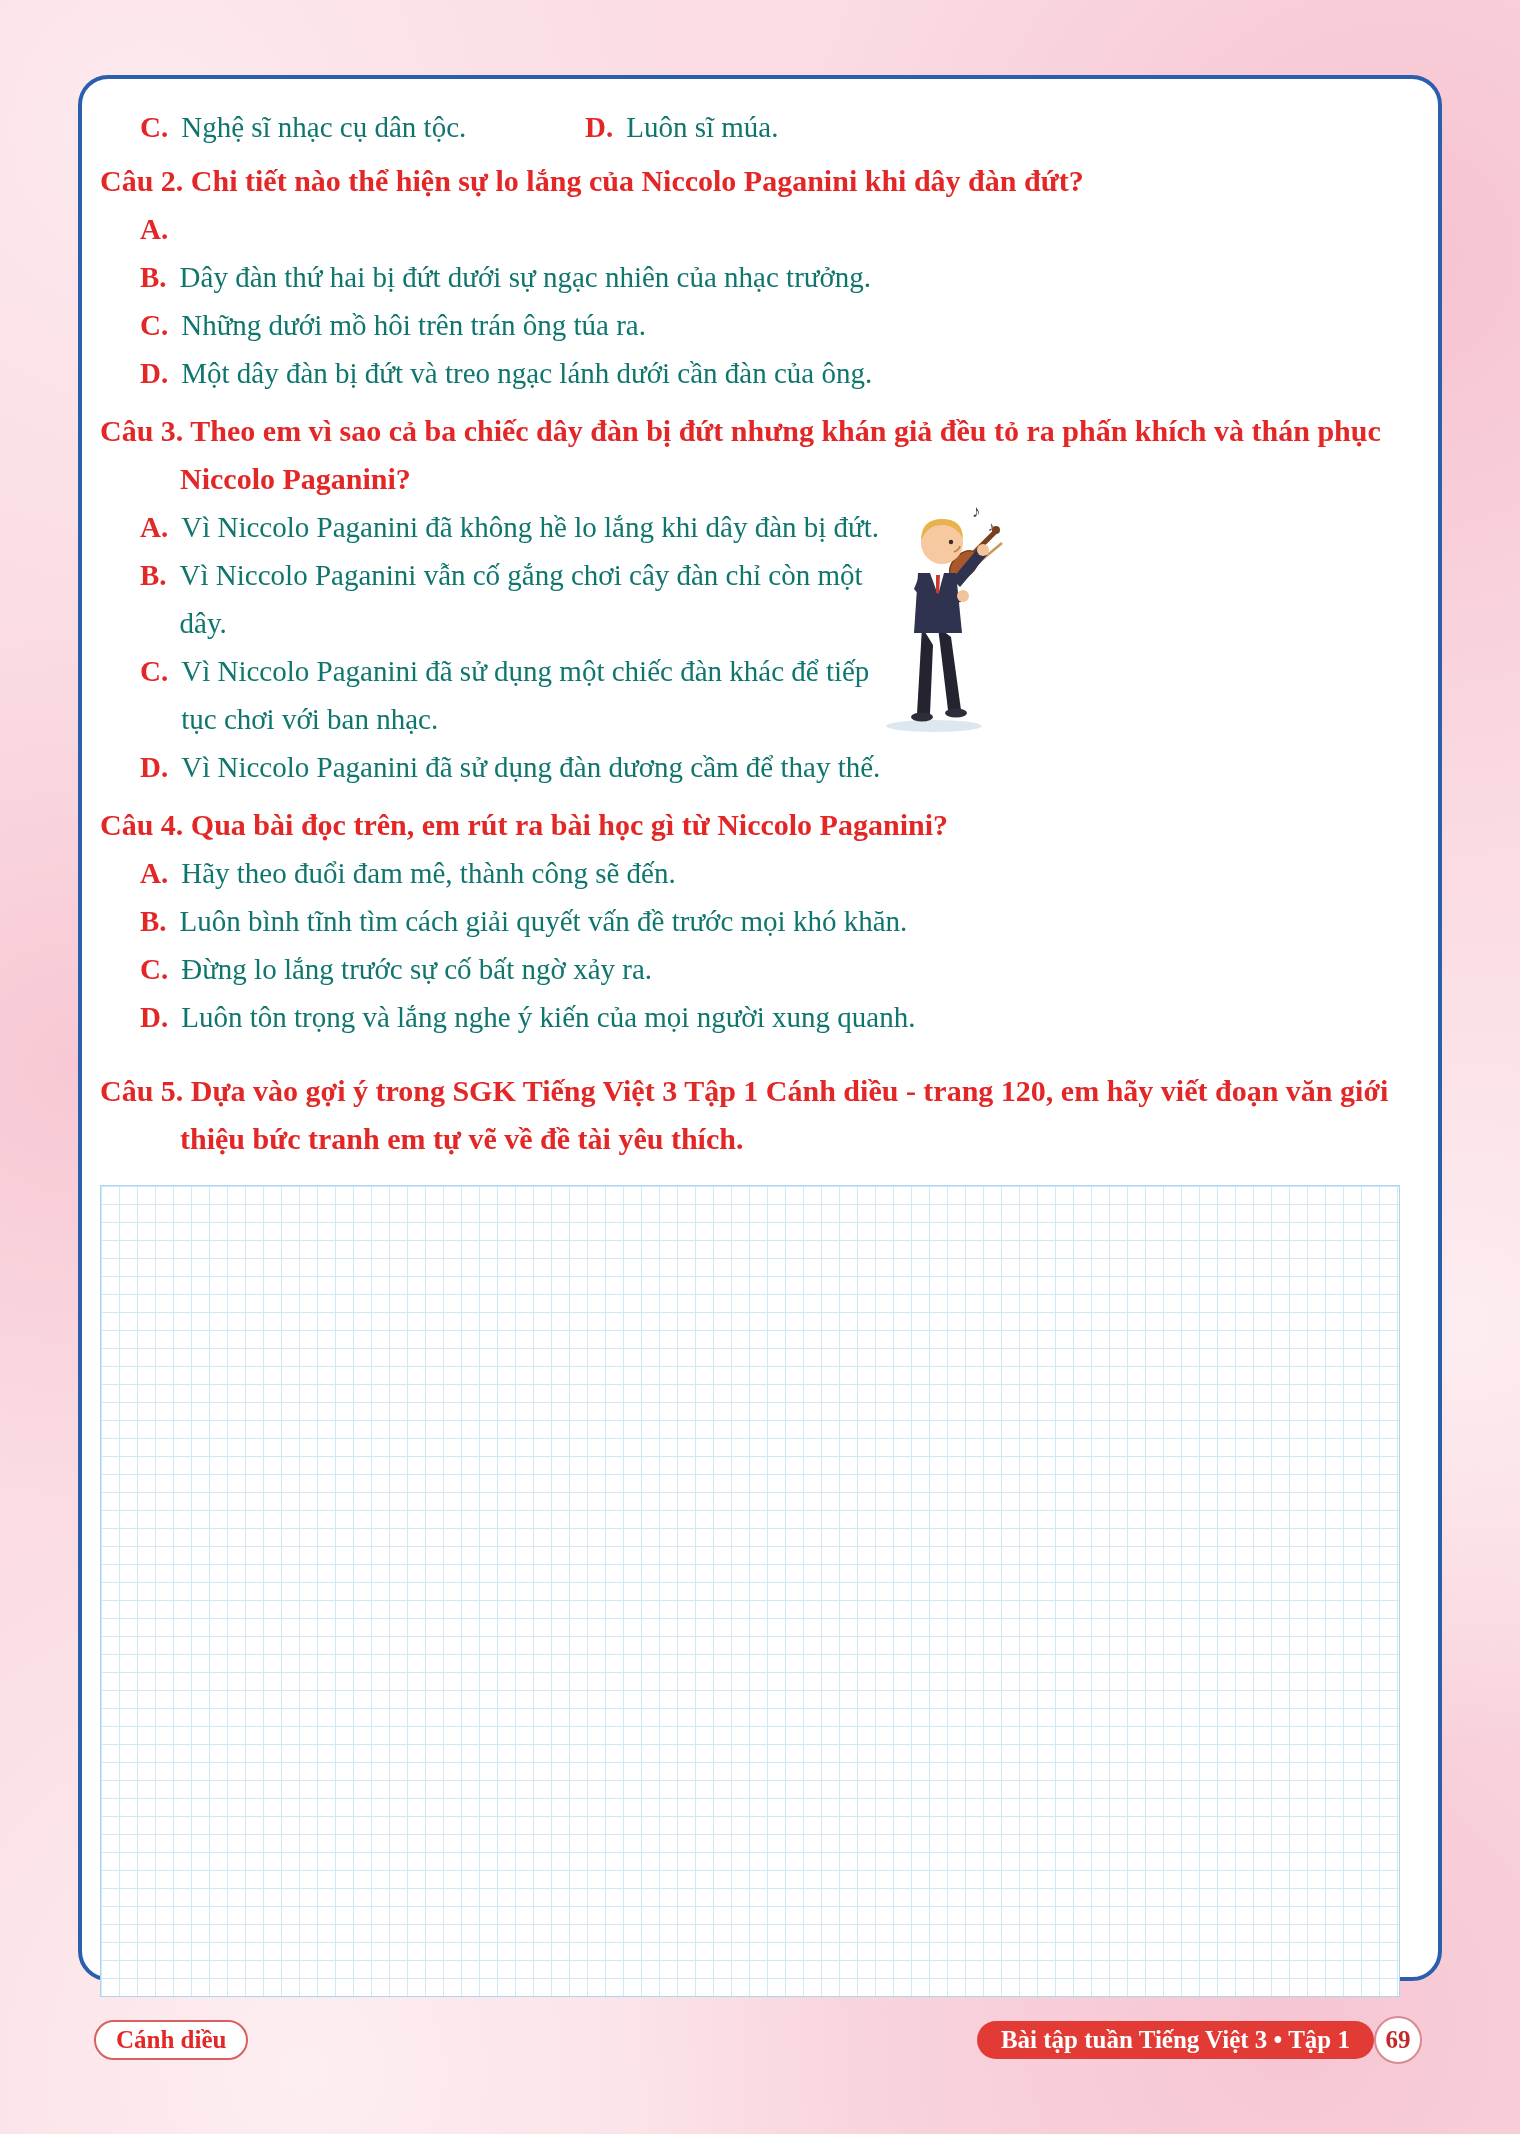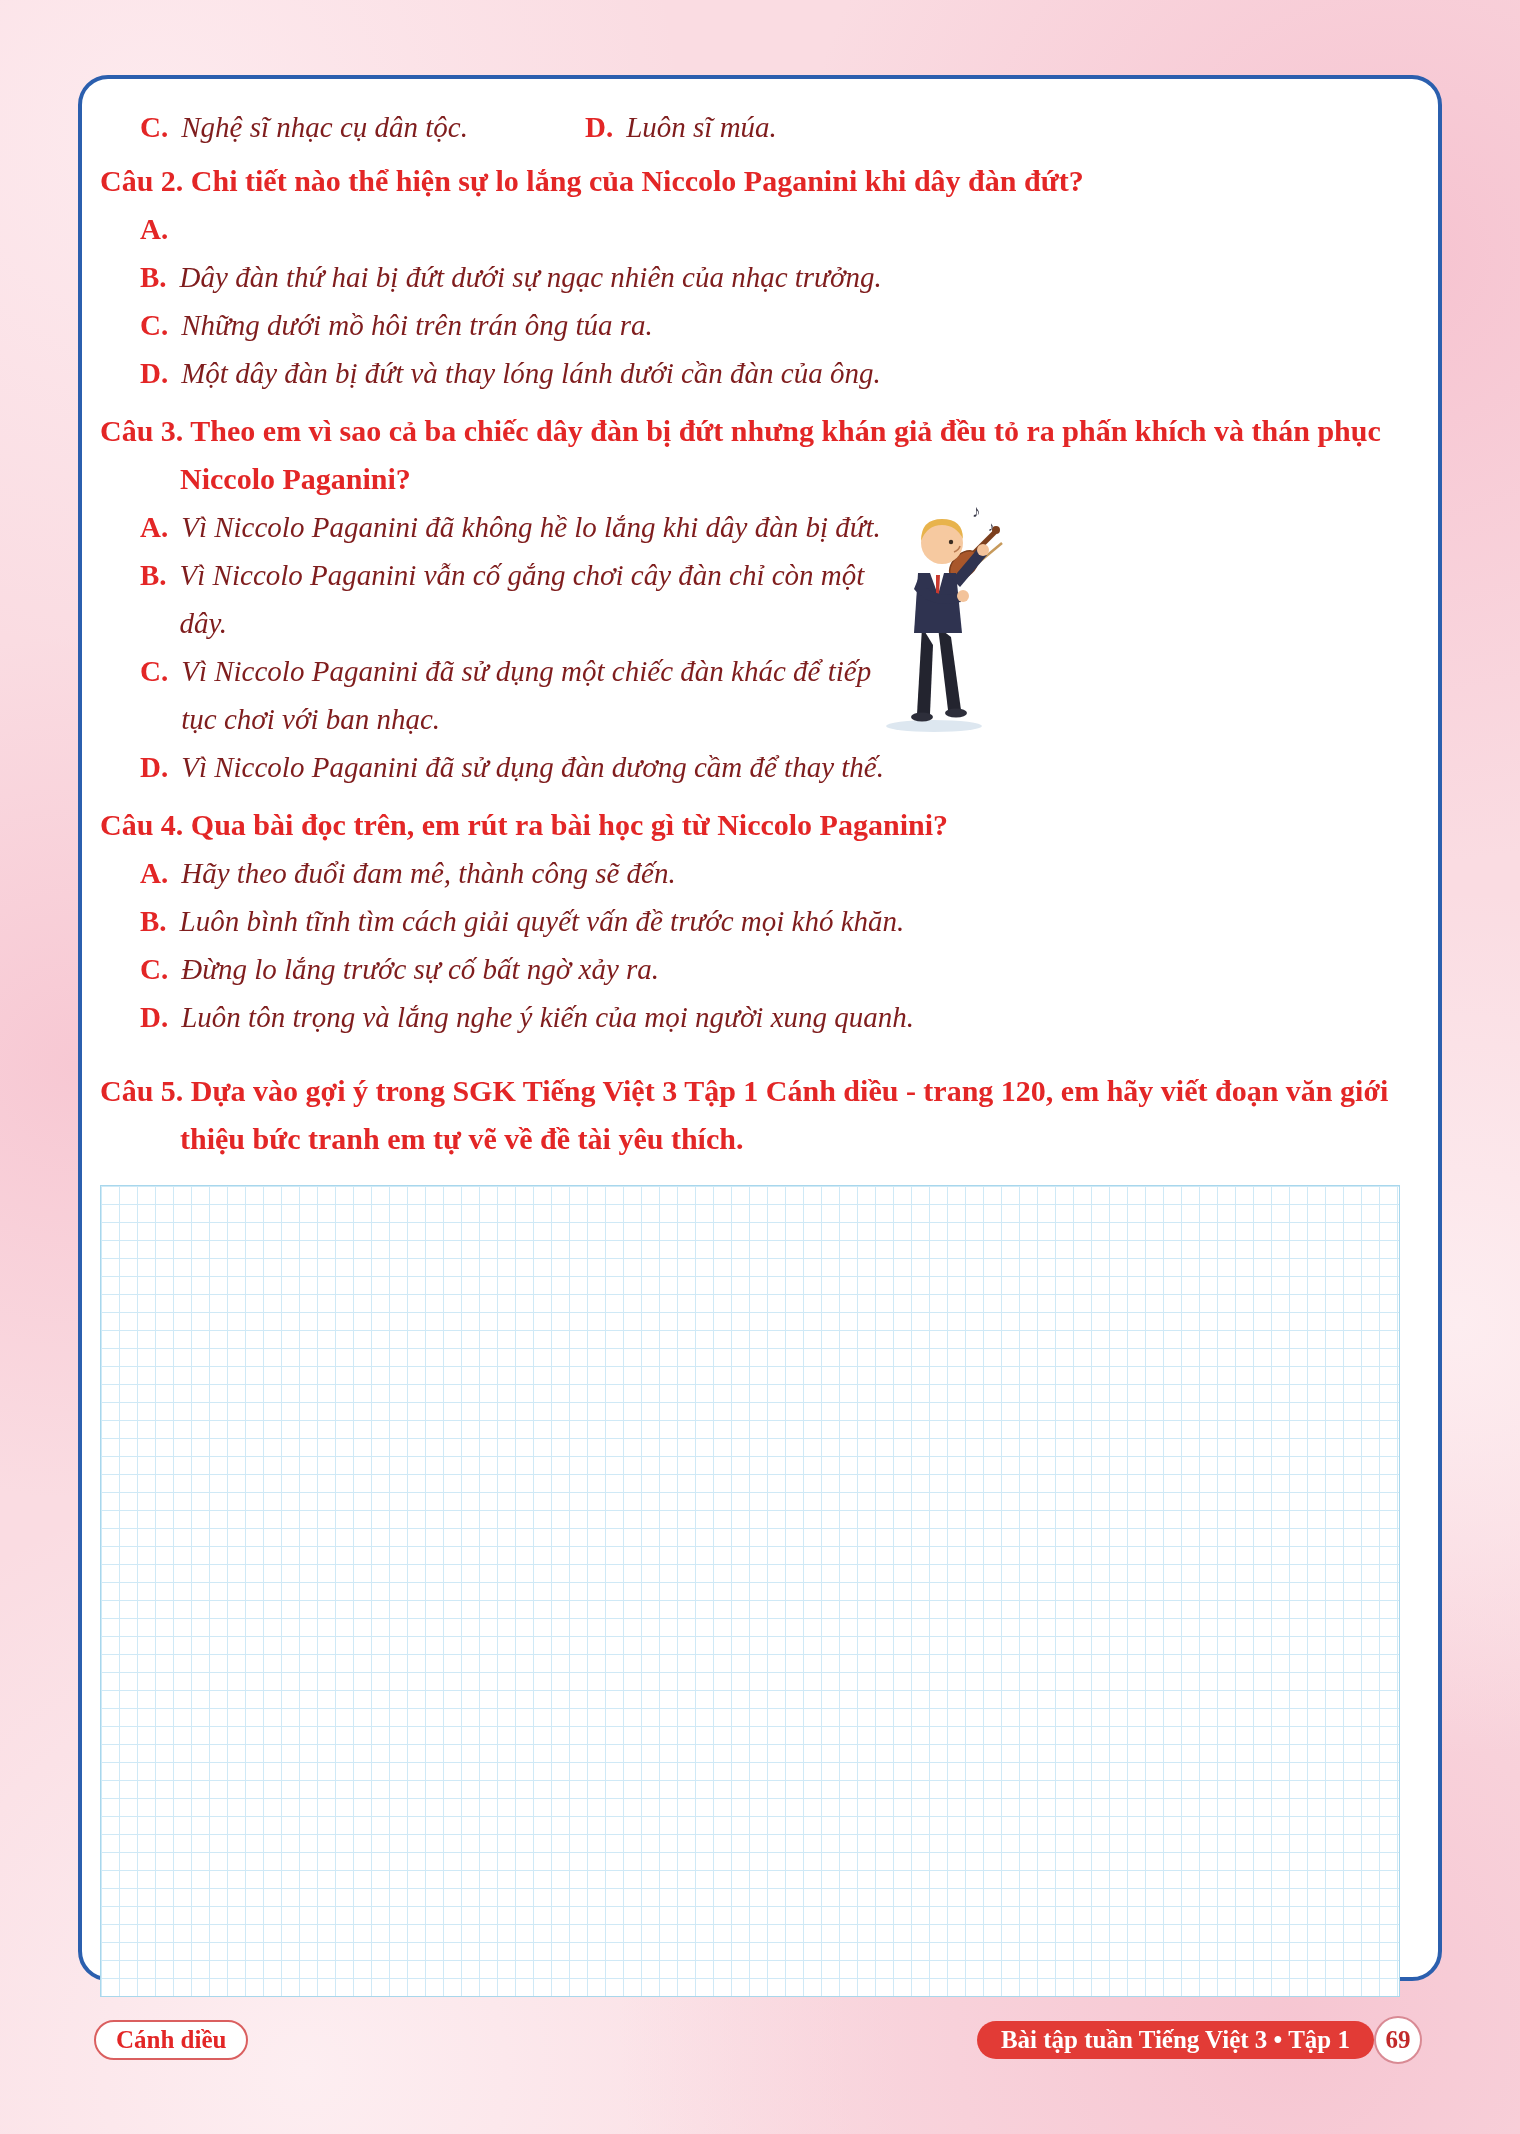--- a/index.html
+++ b/index.html
@@ -21,21 +21,21 @@
   }
   .sheet {
     position:absolute; left:78px; top:75px; width:1364px; height:1906px;
     background:#ffffff; border:4px solid #2b5fae; border-radius:30px;
     padding:24px 28px 0 18px;
   }
   .carry-row { display:flex; margin-left:40px; line-height:48px; font-size:29px; }
   .carry-row .option:first-child { width:445px; }
   .option { display:flex; font-size:29px; line-height:48px; }
   .option .letter { color:#e32626; font-weight:bold; margin-right:13px; flex:0 0 auto; }
-  .option .opt-text { color:#7f1d1d;font-style:italic; }
+  .option .opt-text { color:#0f766e; }
   .q-title {
     color:#e32626; font-weight:bold; font-size:30px; line-height:48px;
     padding-left:80px; text-indent:-80px;
   }
   .question { margin-top:10px; }
   .question.first { margin-top:6px; }
   .question.q5 { margin-top:26px; }
   .options { margin-left:40px; }
   .question.q3 { position:relative; }
   .question.q3 .options { width:760px; }
@@ -98,21 +98,21 @@
         <div class="option">
           <span class="letter">B.</span>
           <span class="opt-text">Dây đàn thứ hai bị đứt dưới sự ngạc nhiên của nhạc trưởng.</span>
         </div>
         <div class="option">
           <span class="letter">C.</span>
           <span class="opt-text">Những dưới mồ hôi trên trán ông túa ra.</span>
         </div>
         <div class="option">
           <span class="letter">D.</span>
-          <span class="opt-text">Một dây đàn bị đứt và thay lóng lánh dưới cần đàn của ông.</span>
+          <span class="opt-text">Một dây đàn bị đứt và treo ngạc lánh dưới cần đàn của ông.</span>
         </div>
       </div>
     </div>
 
     <div class="question q3">
       <div class="q-title">Câu 3. Theo em vì sao cả ba chiếc dây đàn bị đứt nhưng khán giả đều tỏ ra phấn khích và thán phục Niccolo Paganini?</div>
       <div class="options">
         <div class="option">
           <span class="letter">A.</span>
           <span class="opt-text">Vì Niccolo Paganini đã không hề lo lắng khi dây đàn bị đứt.</span>

